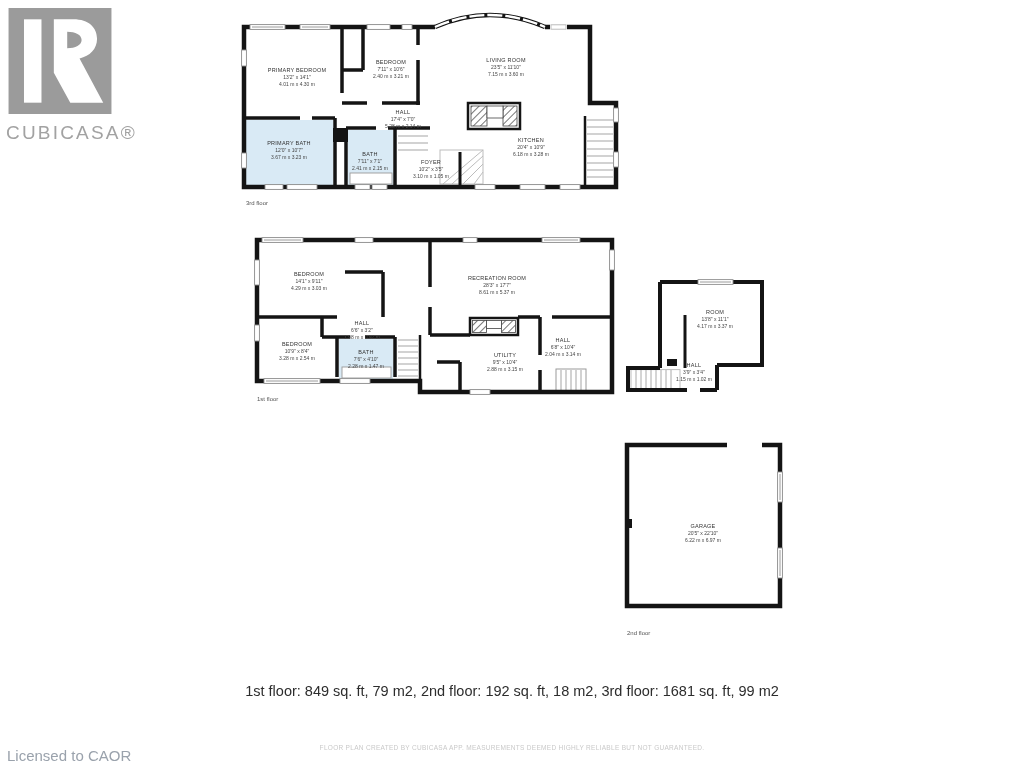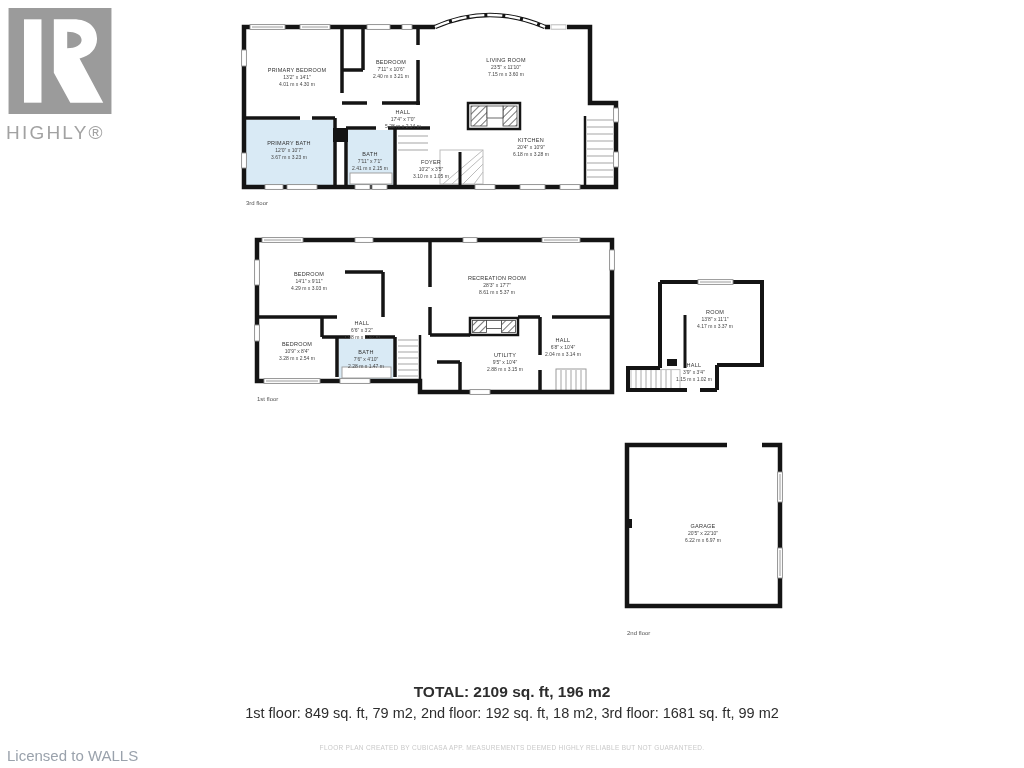--- a/index.html
+++ b/index.html
@@ -44,21 +44,21 @@
 
 <div>
 
   <div class="logo-wrap">
     <svg width="104" height="106" viewBox="0 0 100 103">
       <rect x="0" y="0" width="100" height="103" fill="#9b9b9b"></rect>
       <rect x="15" y="11" width="17" height="81" fill="#ffffff"></rect>
       <path fill="#ffffff" fill-rule="evenodd" d="M44,11 H63 C78,11 86,19 86,30 C86,40 79,47 69,49 L92,92 H60 L44,63 Z
            M57,23 C65,23 71,26 71,31 C71,36 65,39 57,39 Z"></path>
     </svg>
-    <div class="logo-text">HIGHLY®</div>
+    <div class="logo-text">CUBICASA®</div>
   </div>
 
   <svg class="plan" style="left:230px;top:8px" width="400" height="200" viewBox="0 0 400 200">
     <defs>
       <pattern id="hatch1" width="5" height="5" patternUnits="userSpaceOnUse" patternTransform="rotate(45)">
         <rect width="5" height="5" fill="#ffffff"></rect>
         <line x1="0" y1="0" x2="0" y2="5" stroke="#555" stroke-width="1.6"></line>
       </pattern>
     </defs>
 
@@ -283,20 +283,19 @@
     <div class="rname">GARAGE</div>
     <div class="rdim">20'5" x 22'10"</div>
     <div class="rdim">6.22 m x 6.97 m</div>
   </div>
 
   <div class="floor-label" style="left:246px;top:200px">3rd floor</div>
   <div class="floor-label" style="left:257px;top:396px">1st floor</div>
   <div class="floor-label" style="left:627px;top:630px">2nd floor</div>
 
   <div class="summary">
-    <div class="total">TOTAL: 2109 sq. ft, 196 m2</div>
     <div class="line">1st floor: 849 sq. ft, 79 m2, 2nd floor: 192 sq. ft, 18 m2, 3rd floor: 1681 sq. ft, 99 m2</div>
   </div>
 
   <div class="disclaimer">FLOOR PLAN CREATED BY CUBICASA APP. MEASUREMENTS DEEMED HIGHLY RELIABLE BUT NOT GUARANTEED.</div>
-  <div class="licensed">Licensed to WALLS</div>
+  <div class="licensed">Licensed to CAOR</div>
 
 </div>
 
 </body></html>

